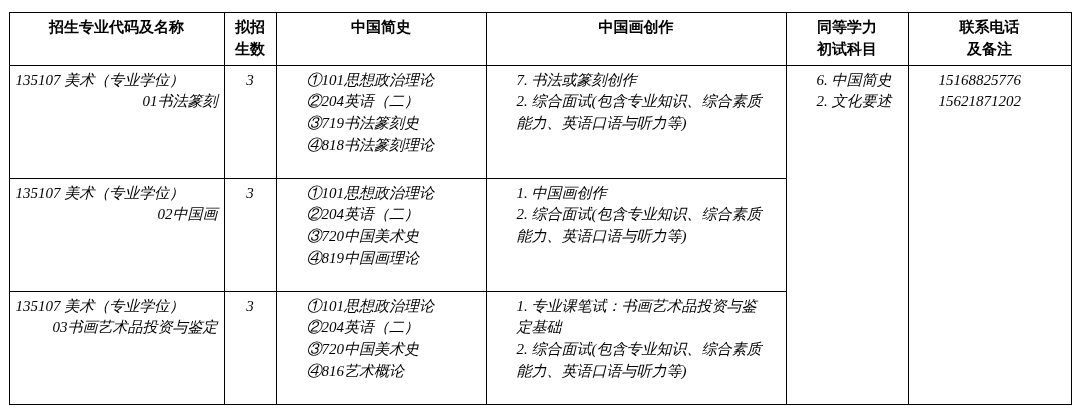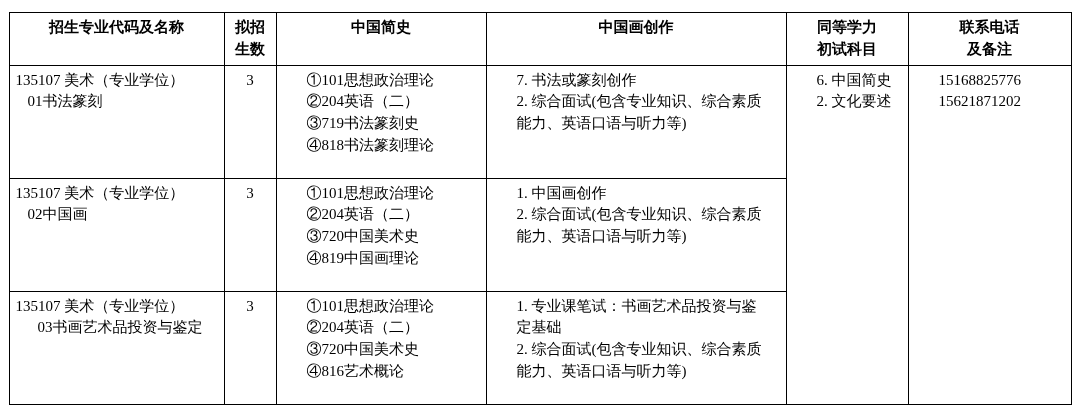--- a/index.html
+++ b/index.html
@@ -50,20 +50,21 @@
   col.c-second  { width: 300px; }
   col.c-extra   { width: 122px; }
   col.c-contact { width: 163px; }
 
   td.major {
     font-size: 15px;
     white-space: nowrap;
   }
   td.major .line2 {
     display: block;
+    text-align: right;
   }
   td.major .indent1 { padding-left: 12px; }
   td.major .indent2 { padding-left: 22px; }
 
   td.quota {
     text-align: center;
     vertical-align: top;
     font-size: 15px;
     font-family: "Liberation Serif", "DejaVu Serif", serif;
   }
@@ -73,21 +74,21 @@
   td.contact div {
     white-space: pre-wrap;
     margin-left: 24px;
   }
   td.contact {
     font-size: 15px;
   }
   td.extra {
     font-size: 15px;
   }
-  .row-body td { height: 104px; }
+  .row-body td { height: 104px; font-style: italic; }
 </style>
 </head>
 <body>
 
 <div class="page">
   <table class="admissions">
     <colgroup>
       <col class="c-major">
       <col class="c-quota">
       <col class="c-first">

